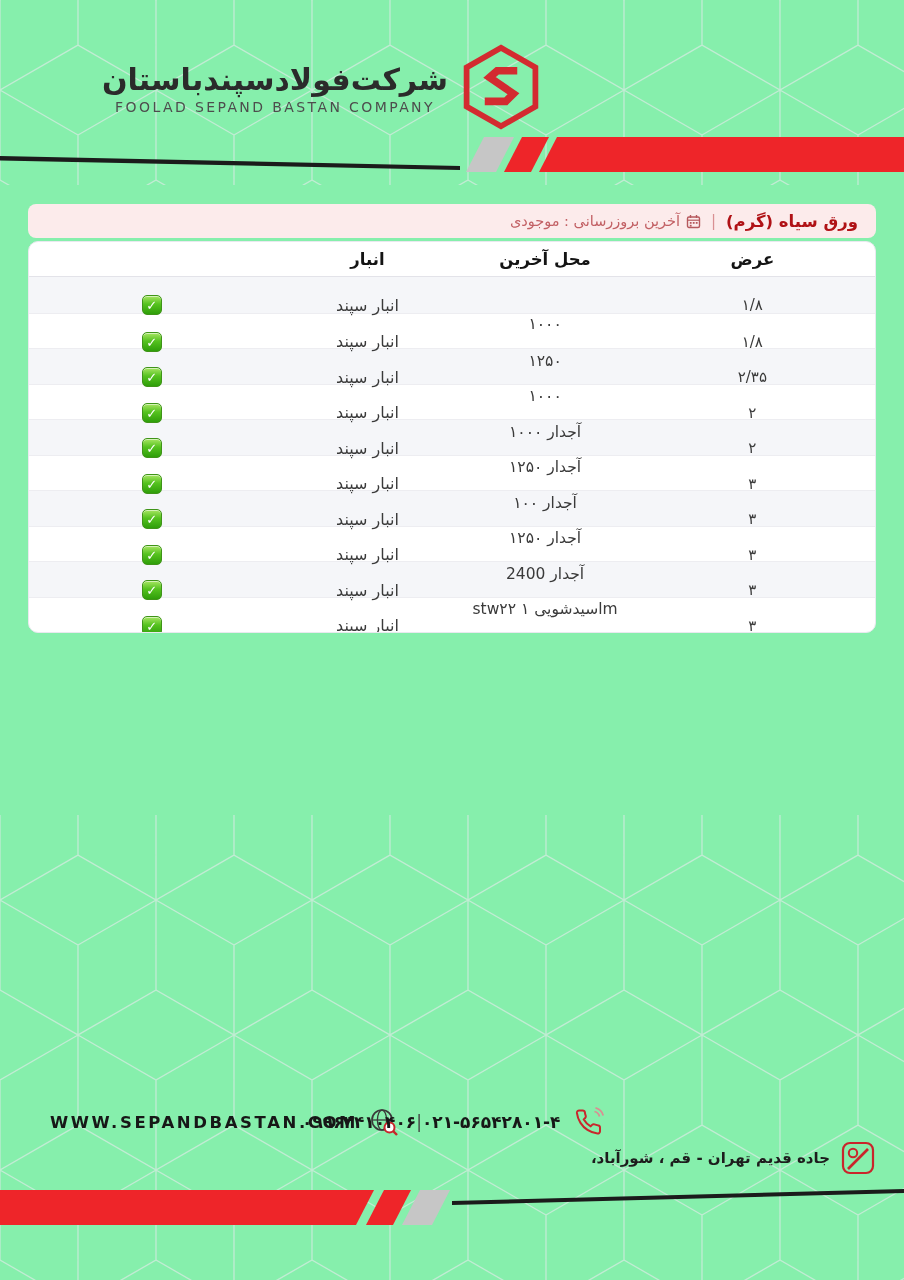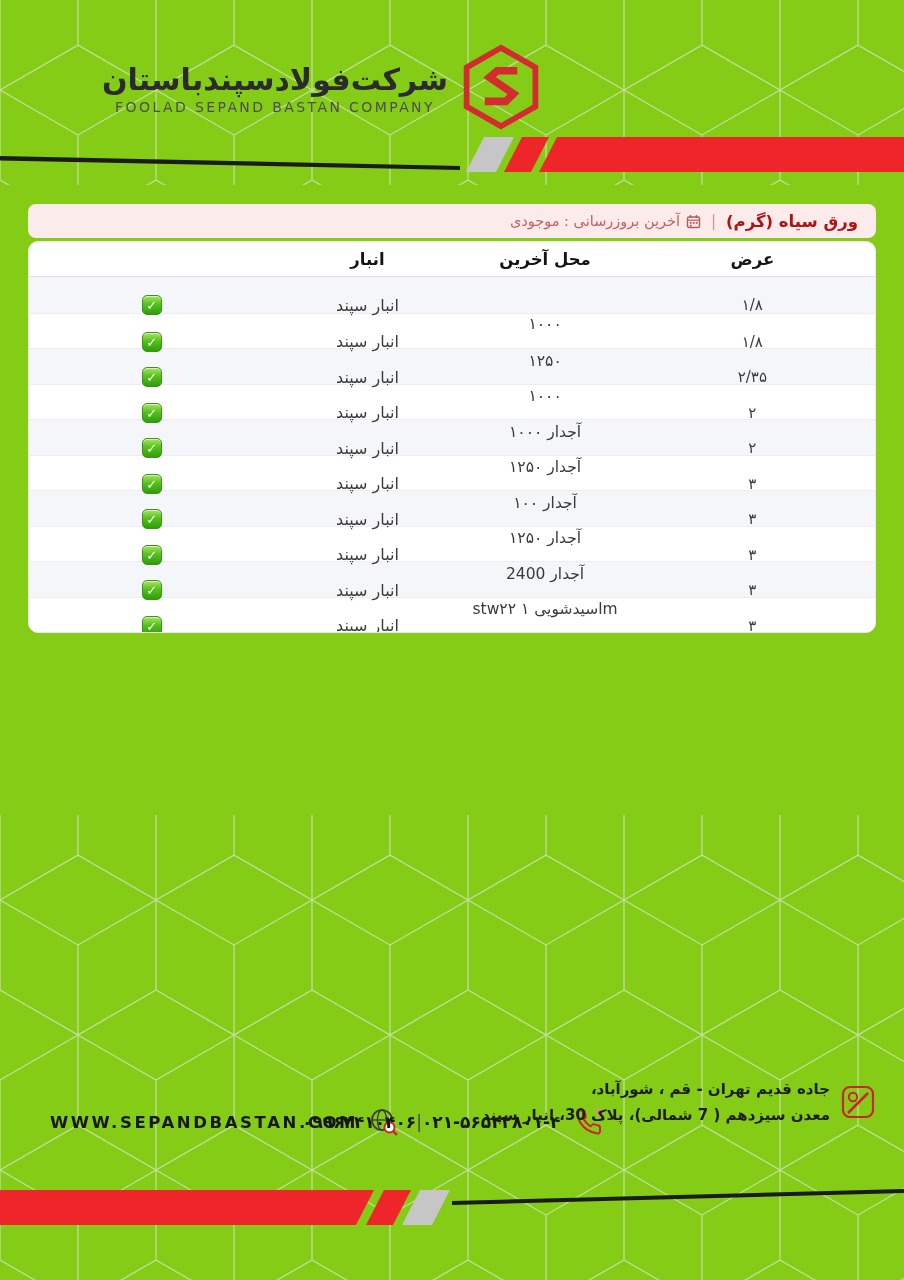--- a/index.html
+++ b/index.html
@@ -1,18 +1,18 @@
 <!DOCTYPE html>
 <html lang="fa"><head>
 <meta charset="utf-8">
 <style>
   * { margin:0; padding:0; box-sizing:border-box; }
   html,body { background:#ffffff; }
   body { font-family:"DejaVu Sans","Liberation Sans",sans-serif; }
-  .page { position:relative; width:904px; height:1280px; margin:0 auto; background:#84cc16; overflow:hidden; }
+  .page { position:relative; width:904px; height:1280px; margin:0 auto; background:#86efac; overflow:hidden; }
   .bg-svg { position:absolute; inset:0; z-index:0; pointer-events:none; }
 
   
   .logo-group { position:absolute; top:44px; left:102px; z-index:2; display:flex; align-items:center; gap:14px; }
   .logo-text { display:flex; flex-direction:column; align-items:center; }
   .brand-fa { font-size:30px; font-weight:700; color:#2b2b2b; direction:rtl; letter-spacing:0; line-height:1.3; }
   .brand-en { margin-top:0; font-size:14px; letter-spacing:2.4px; color:#4d4d4d; font-weight:400; }
   .logo-hex { width:78px; height:86px; }
 
   
@@ -43,21 +43,21 @@
     background:linear-gradient(180deg,#a8e663 0%,#55c21f 45%,#2f9e0a 100%);
     border:1px solid #3f9418; color:#ffffff; font-size:13px; font-weight:700; line-height:19px;
     text-align:center; box-shadow:inset 0 1px 0 rgba(255,255,255,.55); vertical-align:middle; }
 
   
   .website { position:absolute; z-index:2; left:50px; top:1106px; display:flex; align-items:center; gap:10px; }
   .website-text { font-size:16.5px; font-weight:700; letter-spacing:2.6px; color:#171717; }
   .phones { position:absolute; z-index:2; left:302px; top:1106px; display:flex; align-items:center; gap:12px; direction:ltr; }
   .phone-nums { font-size:17px; font-weight:700; color:#171717; display:flex; align-items:center; }
   .phone-sep { color:#444; font-weight:400; }
-  .address { position:absolute; z-index:2; right:28px; top:1076px; display:flex; align-items:center; gap:10px; }
+  .address { position:absolute; z-index:2; right:28px; top:1140px; display:flex; align-items:center; gap:10px; }
   .address-lines { direction:rtl; text-align:right; font-size:15px; font-weight:700; color:#1d1d1d; line-height:1.75; }
 
   .icon { flex:0 0 auto; display:block; }
 </style>
 </head>
 <body>
 
 <div class="page">
 
   <svg class="bg-svg" width="904" height="1280">
@@ -206,21 +206,20 @@
     <svg class="icon" width="32" height="32" viewBox="0 0 32 32">
       <path d="M27,21.8v3.4a2.3,2.3 0 0 1-2.5,2.3 23,23 0 0 1-10-3.6 22.6,22.6 0 0 1-7-7A23,23 0 0 1 3.9,6.9 2.3,2.3 0 0 1 6.2,4.4h3.4a2.3,2.3 0 0 1 2.3,2c.1,1.1.4,2.2.8,3.2a2.3,2.3 0 0 1-.5,2.4l-1.4,1.4a18.4,18.4 0 0 0 6.9,6.9l1.4-1.4a2.3,2.3 0 0 1 2.4-.5c1,.4,2.1.7,3.2.8a2.3,2.3 0 0 1 2.3,2.6z" fill="none" stroke="#c9252b" stroke-width="2"></path>
       <path d="M21.5,5.5 a7,7 0 0 1 5,5" fill="none" stroke="#d98f92" stroke-width="1.8"></path>
       <path d="M22.5,1.8 a10.5,10.5 0 0 1 7.7,7.7" fill="none" stroke="#d98f92" stroke-width="1.8"></path>
     </svg>
   </div>
 
   <div class="address">
     <div class="address-lines">
       <div>جاده قدیم تهران - قم ، شورآباد،</div>
-      <div>معدن سیزدهم ( 7 شمالی)، پلاک 30، انبار سپند</div>
     </div>
     <svg class="icon" width="36" height="36" viewBox="0 0 36 36">
       <rect x="3" y="3" width="30" height="30" rx="7" fill="none" stroke="#c9252b" stroke-width="2.2"></rect>
       <circle cx="13" cy="13" r="4.2" fill="none" stroke="#c9252b" stroke-width="2"></circle>
       <line x1="8" y1="29" x2="28" y2="9" stroke="#c9252b" stroke-width="2.6"></line>
     </svg>
   </div>
 
   <svg class="banner bottom" width="904" height="48" viewBox="0 0 904 48">
     <polygon points="0,7 374,7 356,42 0,42" fill="#ee2529"></polygon>

